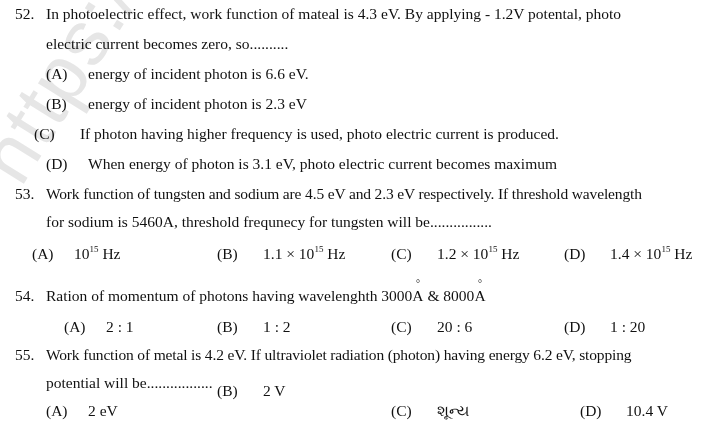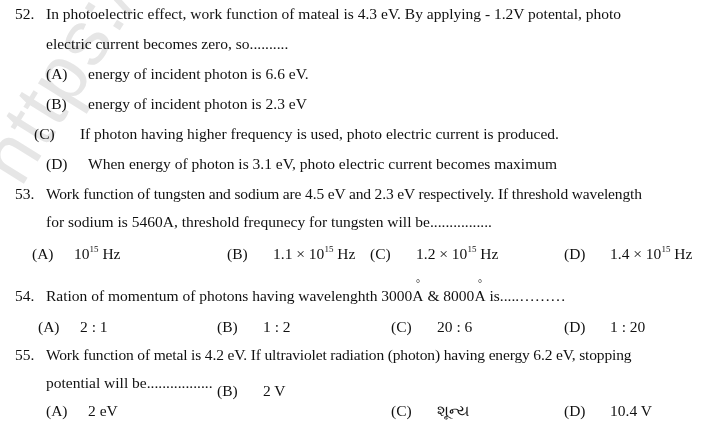--- a/index.html
+++ b/index.html
@@ -45,36 +45,36 @@
   </div>
 
   <div>
     <span class="line qnum" style="top:185px">53.</span>
     <span class="line qtext" style="top:185px; letter-spacing:-0.15px">Work function of tungsten and sodium are 4.5 eV and 2.3 eV respectively. If threshold wavelength</span>
     <span class="line qtext" style="top:213px">for sodium is 5460A, threshold frequnecy for tungsten will be................</span>
 
     <div class="opt" style="left:32px; top:245px">
       <span class="olbl">(A)</span><span>10</span><sup>15</sup><span style="white-space:pre"> Hz</span>
     </div>
-    <div class="opt" style="left:227px; top:245px">
+    <div class="opt" style="left:217px; top:245px">
       <span class="olbl" style="width:46px">(B)</span><span>1.1 × 10</span><sup>15</sup><span style="white-space:pre"> Hz</span>
     </div>
-    <div class="opt" style="left:370px; top:245px">
+    <div class="opt" style="left:391px; top:245px">
       <span class="olbl" style="width:46px">(C)</span><span>1.2 × 10</span><sup>15</sup><span style="white-space:pre"> Hz</span>
     </div>
     <div class="opt" style="left:564px; top:245px">
       <span class="olbl" style="width:46px">(D)</span><span>1.4 × 10</span><sup>15</sup><span style="white-space:pre"> Hz</span>
     </div>
   </div>
 
   <div>
     <span class="line qnum" style="top:287px">54.</span>
-    <span class="line qtext" style="top:287px"><span>Ration of momentum of photons having wavelenghth 3000</span><span class="ang"><span>A</span><span class="ring">°</span></span><span style="white-space:pre"> &amp; 8000</span><span class="ang"><span>A</span><span class="ring">°</span></span><span style="white-space:pre"> is.....………</span></span>
+    <span class="line qtext" style="top:287px"><span>Ration of momentum of photons having wavelenghth 3000</span><span class="ang"><span>A</span><span class="ring">°</span></span><span style="white-space:pre"> &amp; 8000</span><span class="ang"><span>A</span><span class="ring">°</span></span></span>
 
-    <div class="opt" style="left:38px; top:318px">
+    <div class="opt" style="left:64px; top:318px">
       <span class="olbl">(A)</span><span>2 : 1</span>
     </div>
     <div class="opt" style="left:217px; top:318px">
       <span class="olbl" style="width:46px">(B)</span><span>1 : 2</span>
     </div>
     <div class="opt" style="left:391px; top:318px">
       <span class="olbl" style="width:46px">(C)</span><span>20 : 6</span>
     </div>
     <div class="opt" style="left:564px; top:318px">
       <span class="olbl" style="width:46px">(D)</span><span>1 : 20</span>
@@ -88,18 +88,18 @@
 
     <div class="opt" style="left:46px; top:402px">
       <span class="olbl">(A)</span><span>2 eV</span>
     </div>
     <div class="opt" style="left:217px; top:382px">
       <span class="olbl" style="width:46px">(B)</span><span>2 V</span>
     </div>
     <div class="opt" style="left:391px; top:402px">
       <span class="olbl" style="width:46px">(C)</span><span>શૂન્ય</span>
     </div>
-    <div class="opt" style="left:564px; top:402px">
+    <div class="opt" style="left:580px; top:402px">
       <span class="olbl" style="width:46px">(D)</span><span>10.4 V</span>
     </div>
   </div>
 
 </div>
 
 </body></html>

